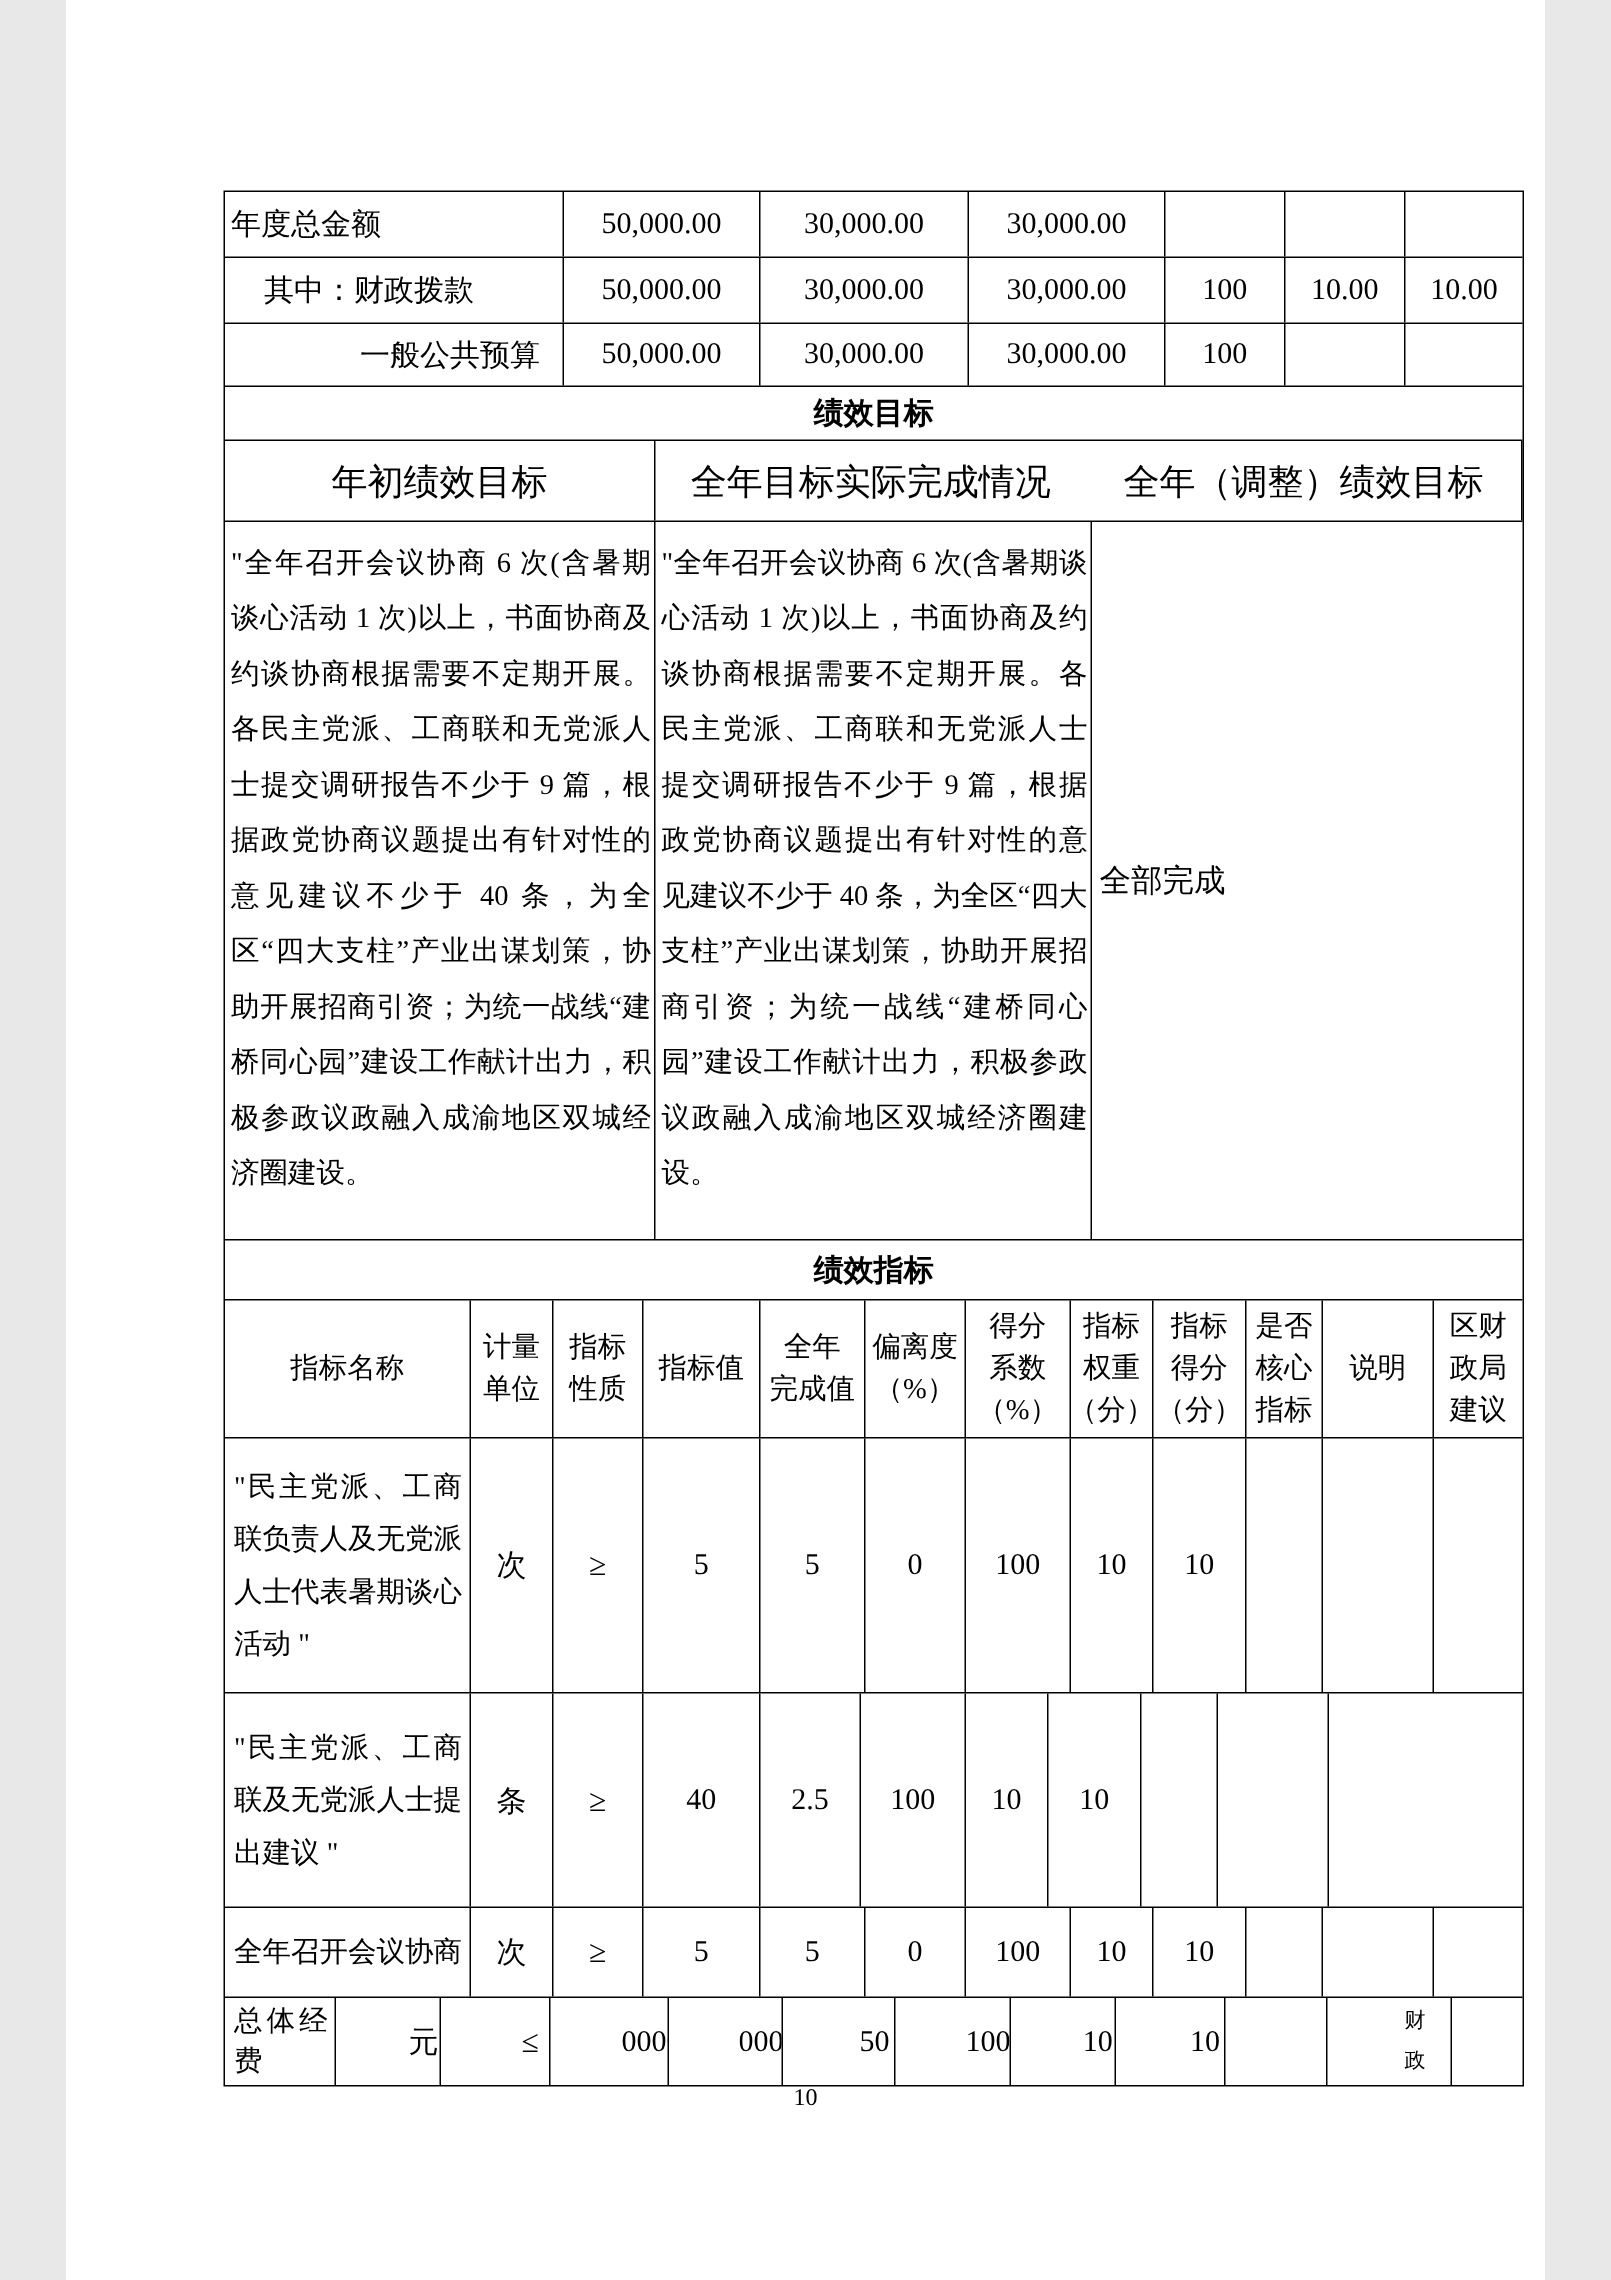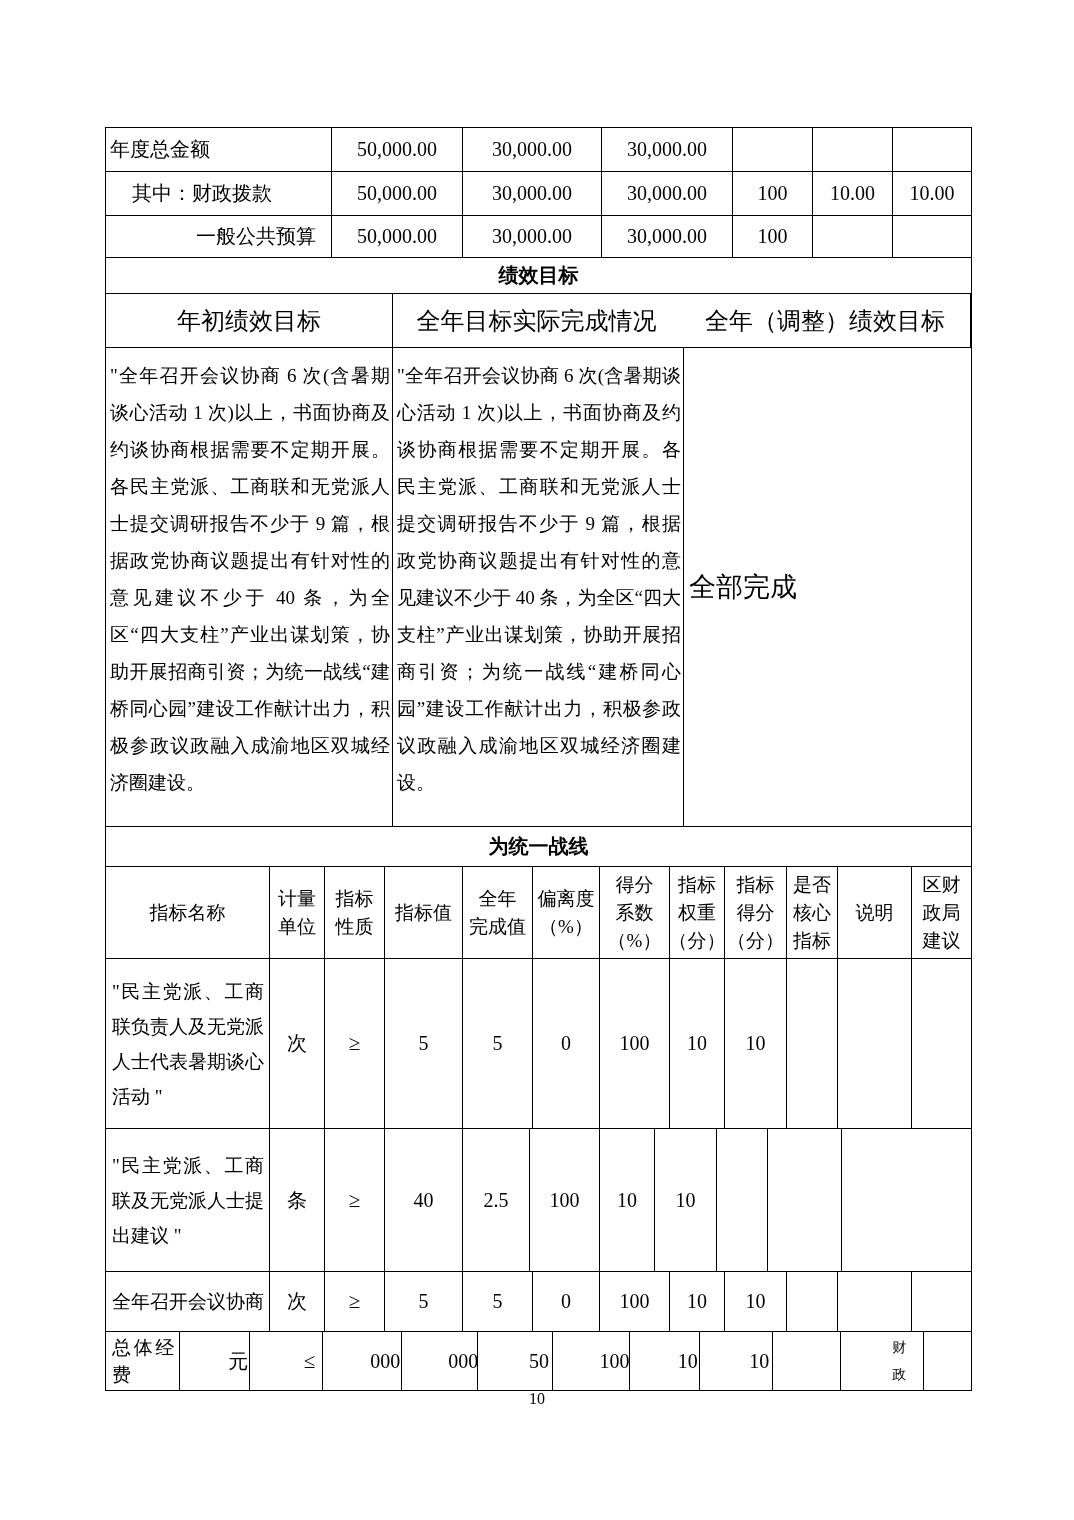--- a/index.html
+++ b/index.html
@@ -1,17 +1,17 @@
 <!DOCTYPE html>
 <html><head>
 <meta charset="utf-8">
 <style>
   html,body{margin:0;padding:0;background:#e8e8e8;}
   .page{
-    width:1074px;height:1520px;position:relative;background:#ffffff;
+    width:986px;height:1520px;position:relative;background:#ffffff;
     font-family:"Liberation Serif","DejaVu Serif",serif;color:#000;
     margin:0 auto;overflow:hidden;
   }
   .table-wrap{
     position:absolute;left:105px;top:127px;width:867px;
     border:1.5px solid #000;box-sizing:border-box;
   }
   .row{display:flex;border-bottom:1.5px solid #000;box-sizing:border-box;}
   .row.last{border-bottom:none;}
   .cell{
@@ -32,21 +32,21 @@
   .title-row.t2{height:40px;}
   
   .gc0{width:287px;}.gc1{width:291px;}
   .goals-header .cell{height:53px;font-size:24px;}
   .goals-content{height:479px;}
   .goal-text{
     align-items:flex-start;justify-content:flex-start;
     font-size:19px;line-height:37px;text-align:justify;text-justify:inter-ideograph;
     padding:9px 2px 0 4px;display:block;
   }
-  .goal-done{justify-content:flex-start;padding-left:5px;font-size:27px;}
+  .goal-done{justify-content:flex-start;padding-left:5px;font-size:21px;}
   
   .ic0{width:164px;}.ic1{width:55px;}.ic2{width:60px;}.ic3{width:78px;}
   .ic4{width:70px;}.ic5{width:67px;}.ic6{width:70px;}.ic7{width:55px;}
   .ic8{width:62px;}.ic9{width:51px;}.ic10{width:74px;}
   .ind-header{height:92px;}
   .ind-header .cell{font-size:19px;line-height:28px;white-space:pre-line;text-align:center;}
   .ir0{height:170px;}.ir1{height:143px;}.ir2{height:60px;}.ir3{height:58px;gap:47px;}
   .name-cell{
     justify-content:flex-start;font-size:19px;text-align:justify;text-justify:inter-ideograph;
     padding:4px 5px 4px 6px;display:flex;align-items:center;
@@ -102,21 +102,21 @@
       <div class="cell gc0">年初绩效目标</div>
       <div class="cell lastc">全年目标实际完成情况</div>
       <div class="cell gc1">全年（调整）绩效目标</div>
     </div>
     <div class="row goals-content">
       <div class="cell goal-text gc0">"全年召开会议协商 6 次(含暑期谈心活动 1 次)以上，书面协商及约谈协商根据需要不定期开展。各民主党派、工商联和无党派人士提交调研报告不少于 9 篇，根据政党协商议题提出有针对性的意见建议不少于 40 条，为全区“四大支柱”产业出谋划策，协助开展招商引资；为统一战线“建桥同心园”建设工作献计出力，积极参政议政融入成渝地区双城经济圈建设。</div>
       <div class="cell goal-text gc1">"全年召开会议协商 6 次(含暑期谈心活动 1 次)以上，书面协商及约谈协商根据需要不定期开展。各民主党派、工商联和无党派人士提交调研报告不少于 9 篇，根据政党协商议题提出有针对性的意见建议不少于 40 条，为全区“四大支柱”产业出谋划策，协助开展招商引资；为统一战线“建桥同心园”建设工作献计出力，积极参政议政融入成渝地区双城经济圈建设。</div>
       <div class="cell goal-done lastc">全部完成</div>
     </div>
 
-    <div class="title-row t2">为统一战线</div>
+    <div class="title-row t2">绩效指标</div>
     <div class="row ind-header">
       <div class="cell ic0">指标名称</div>
       <div class="cell ic1">计量
 单位</div>
       <div class="cell ic2">指标
 性质</div>
       <div class="cell ic3">指标值</div>
       <div class="cell ic4">全年
 完成值</div>
       <div class="cell ic5">偏离度

